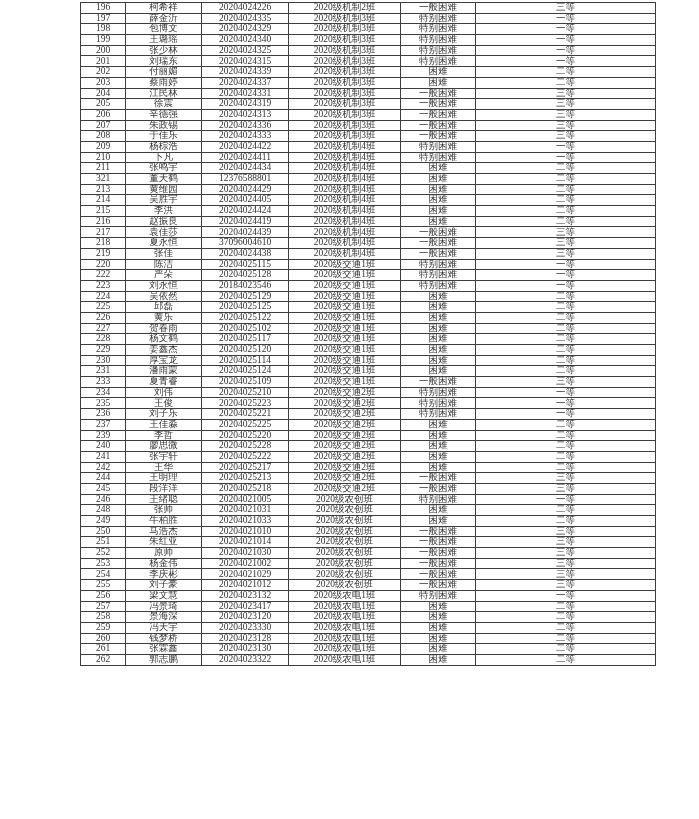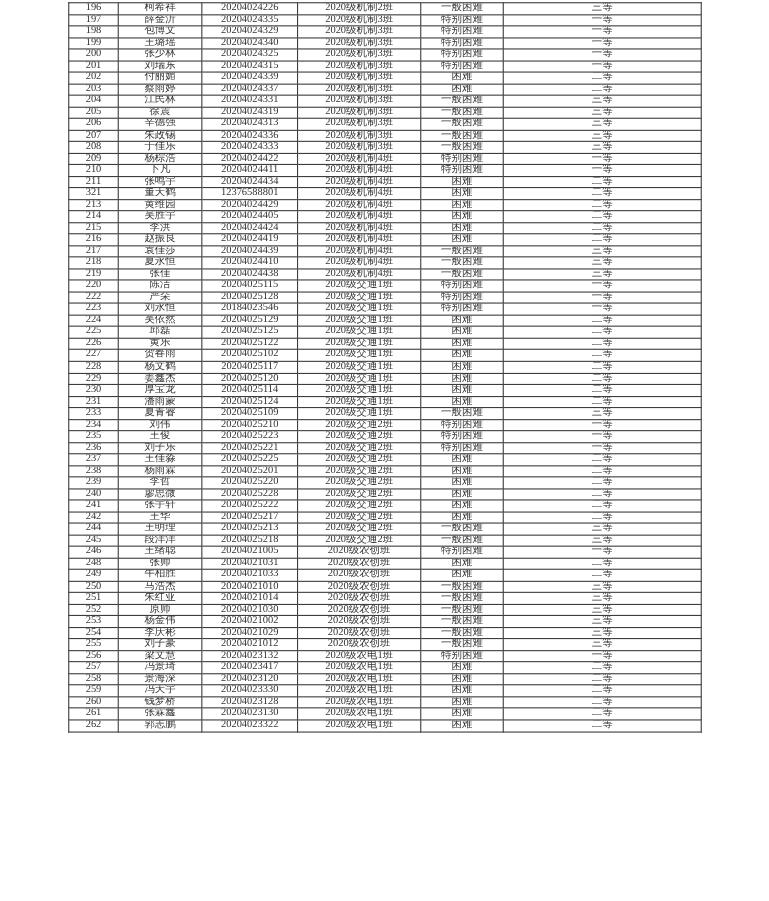--- a/index.html
+++ b/index.html
@@ -10,21 +10,21 @@
   .page {
     position: relative;
     width: 699px;
     height: 819px;
     background: #ffffff;
     overflow: hidden;
     font-family: "Liberation Serif", "DejaVu Serif", serif;
   }
   table.roster {
     position: absolute;
-    left: 62px;
+    left: 80px;
     top: 2px;
     width: 575px;
     height: 664px;
     border-collapse: collapse;
     table-layout: fixed;
   }
   table.roster td {
     border: 1px solid #3d3d3d;
     text-align: center;
     vertical-align: middle;
@@ -228,21 +228,21 @@
           <td>217</td>
           <td>袁佳莎</td>
           <td>20204024439</td>
           <td>2020级机制4班</td>
           <td>一般困难</td>
           <td>三等</td>
         </tr>
         <tr>
           <td>218</td>
           <td>夏永恒</td>
-          <td>20204024410</td>
+          <td>37096004610</td>
           <td>2020级机制4班</td>
           <td>一般困难</td>
           <td>三等</td>
         </tr>
         <tr>
           <td>219</td>
           <td>张佳</td>
           <td>20204024438</td>
           <td>2020级机制4班</td>
           <td>一般困难</td>
@@ -365,28 +365,20 @@
           <td>刘子乐</td>
           <td>20204025221</td>
           <td>2020级交通2班</td>
           <td>特别困难</td>
           <td>一等</td>
         </tr>
         <tr>
           <td>237</td>
           <td>王佳淼</td>
           <td>20204025225</td>
-          <td>2020级交通2班</td>
-          <td>困难</td>
-          <td>二等</td>
-        </tr>
-        <tr>
-          <td>238</td>
-          <td>杨雨霖</td>
-          <td>20204025201</td>
           <td>2020级交通2班</td>
           <td>困难</td>
           <td>二等</td>
         </tr>
         <tr>
           <td>239</td>
           <td>李哲</td>
           <td>20204025220</td>
           <td>2020级交通2班</td>
           <td>困难</td>

